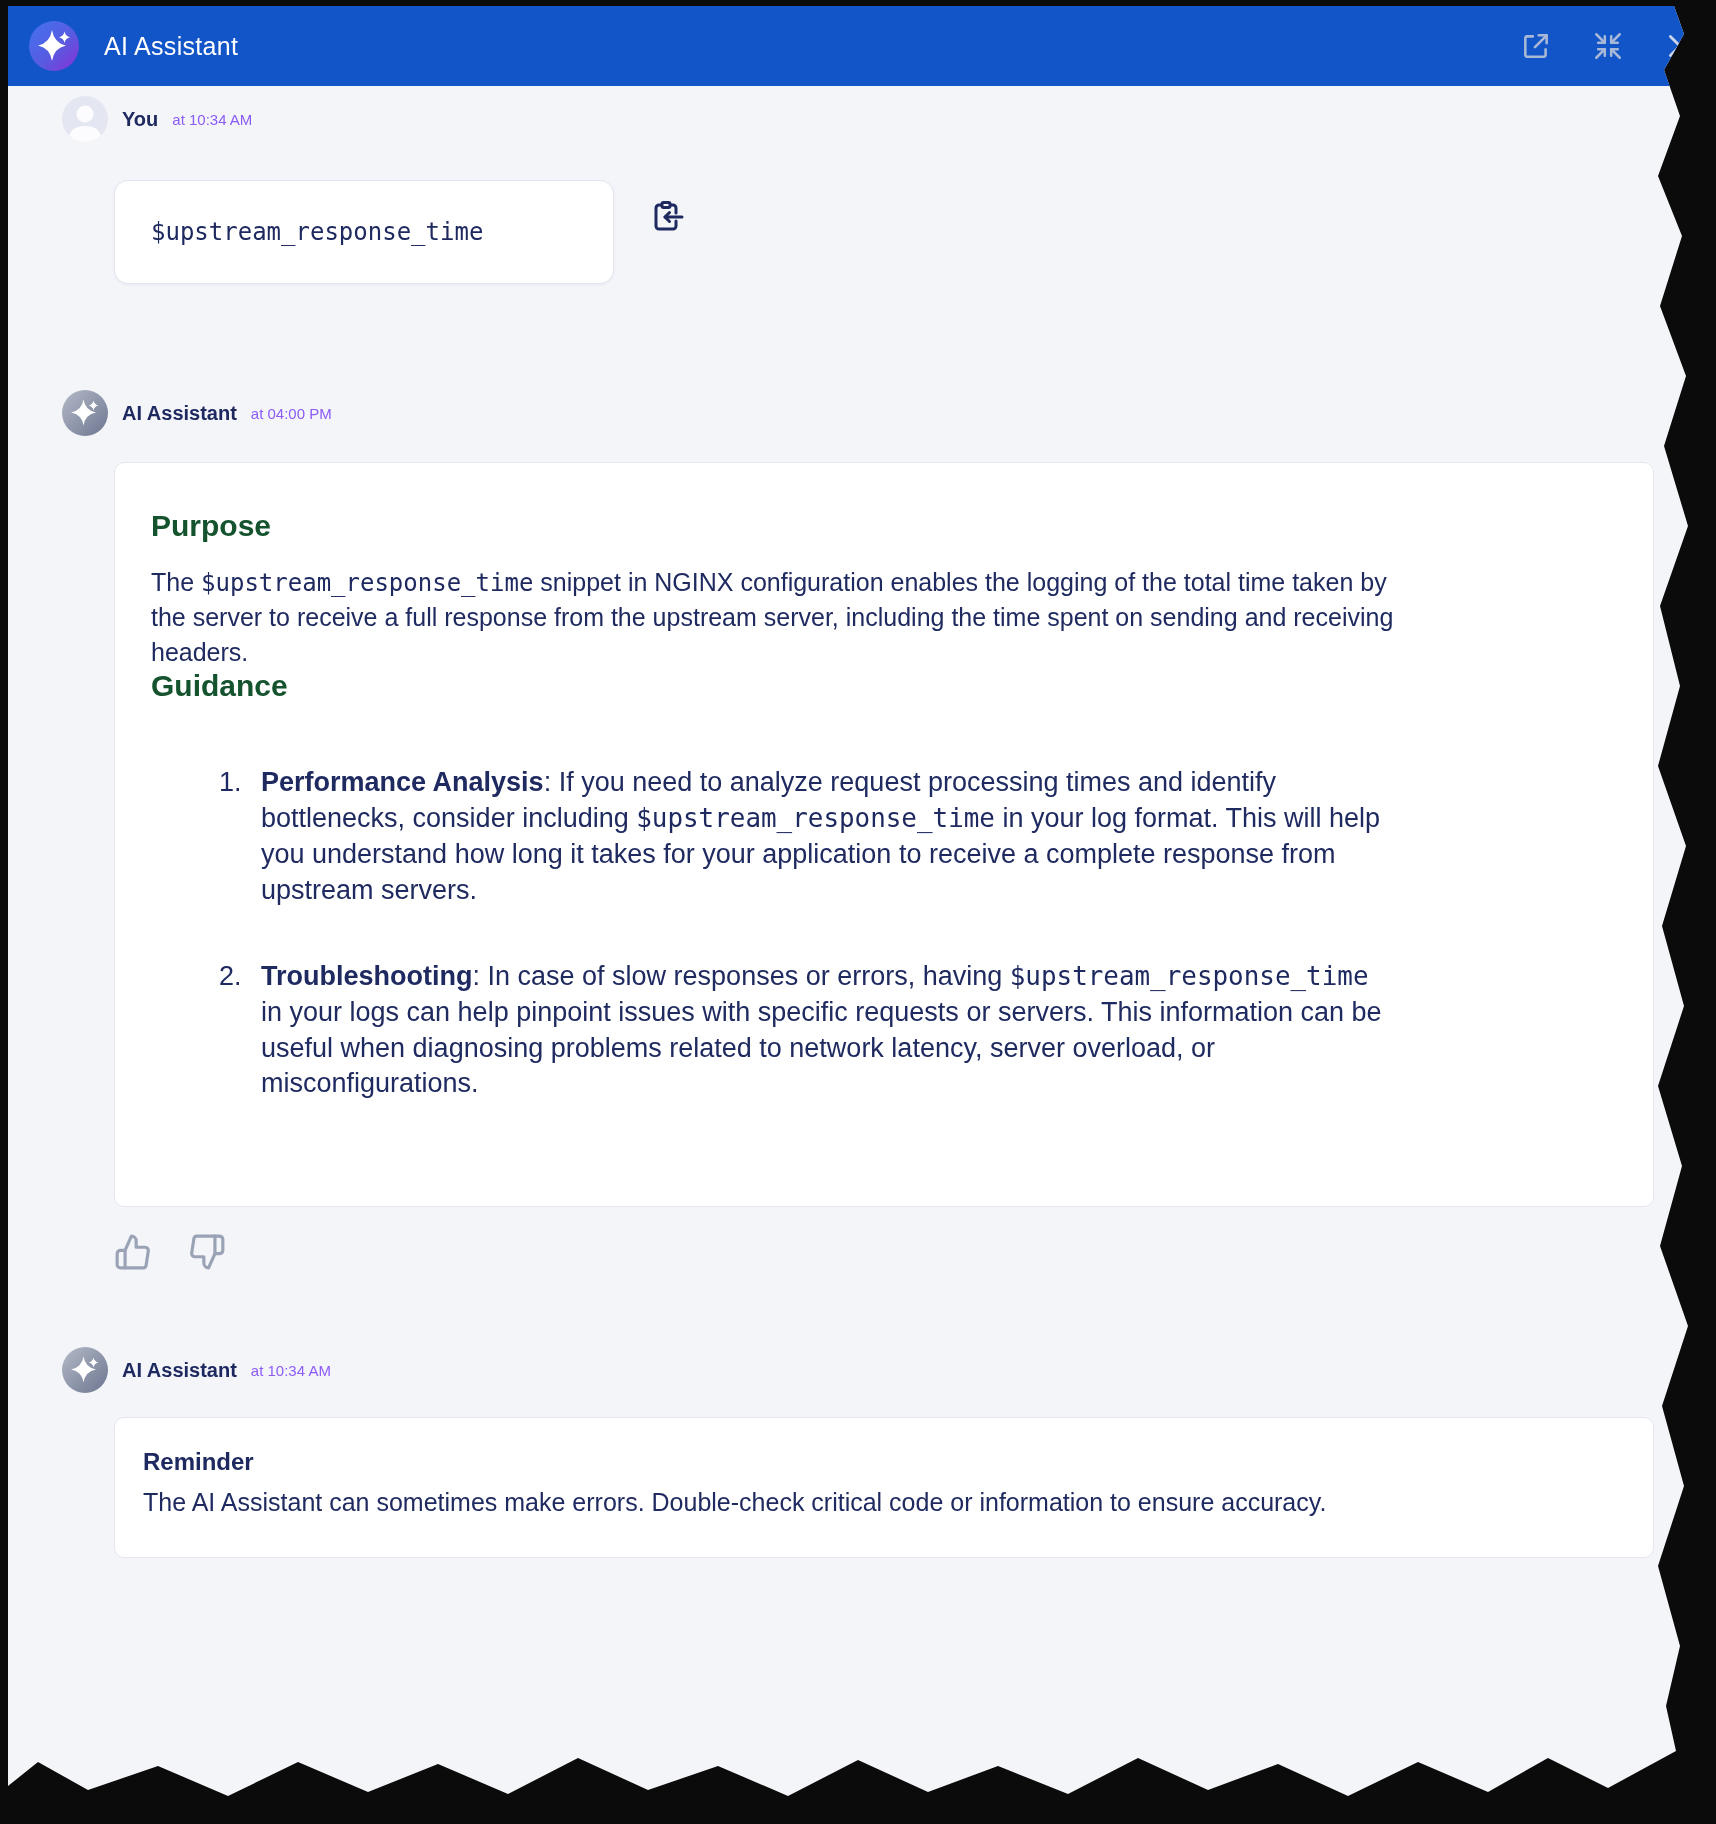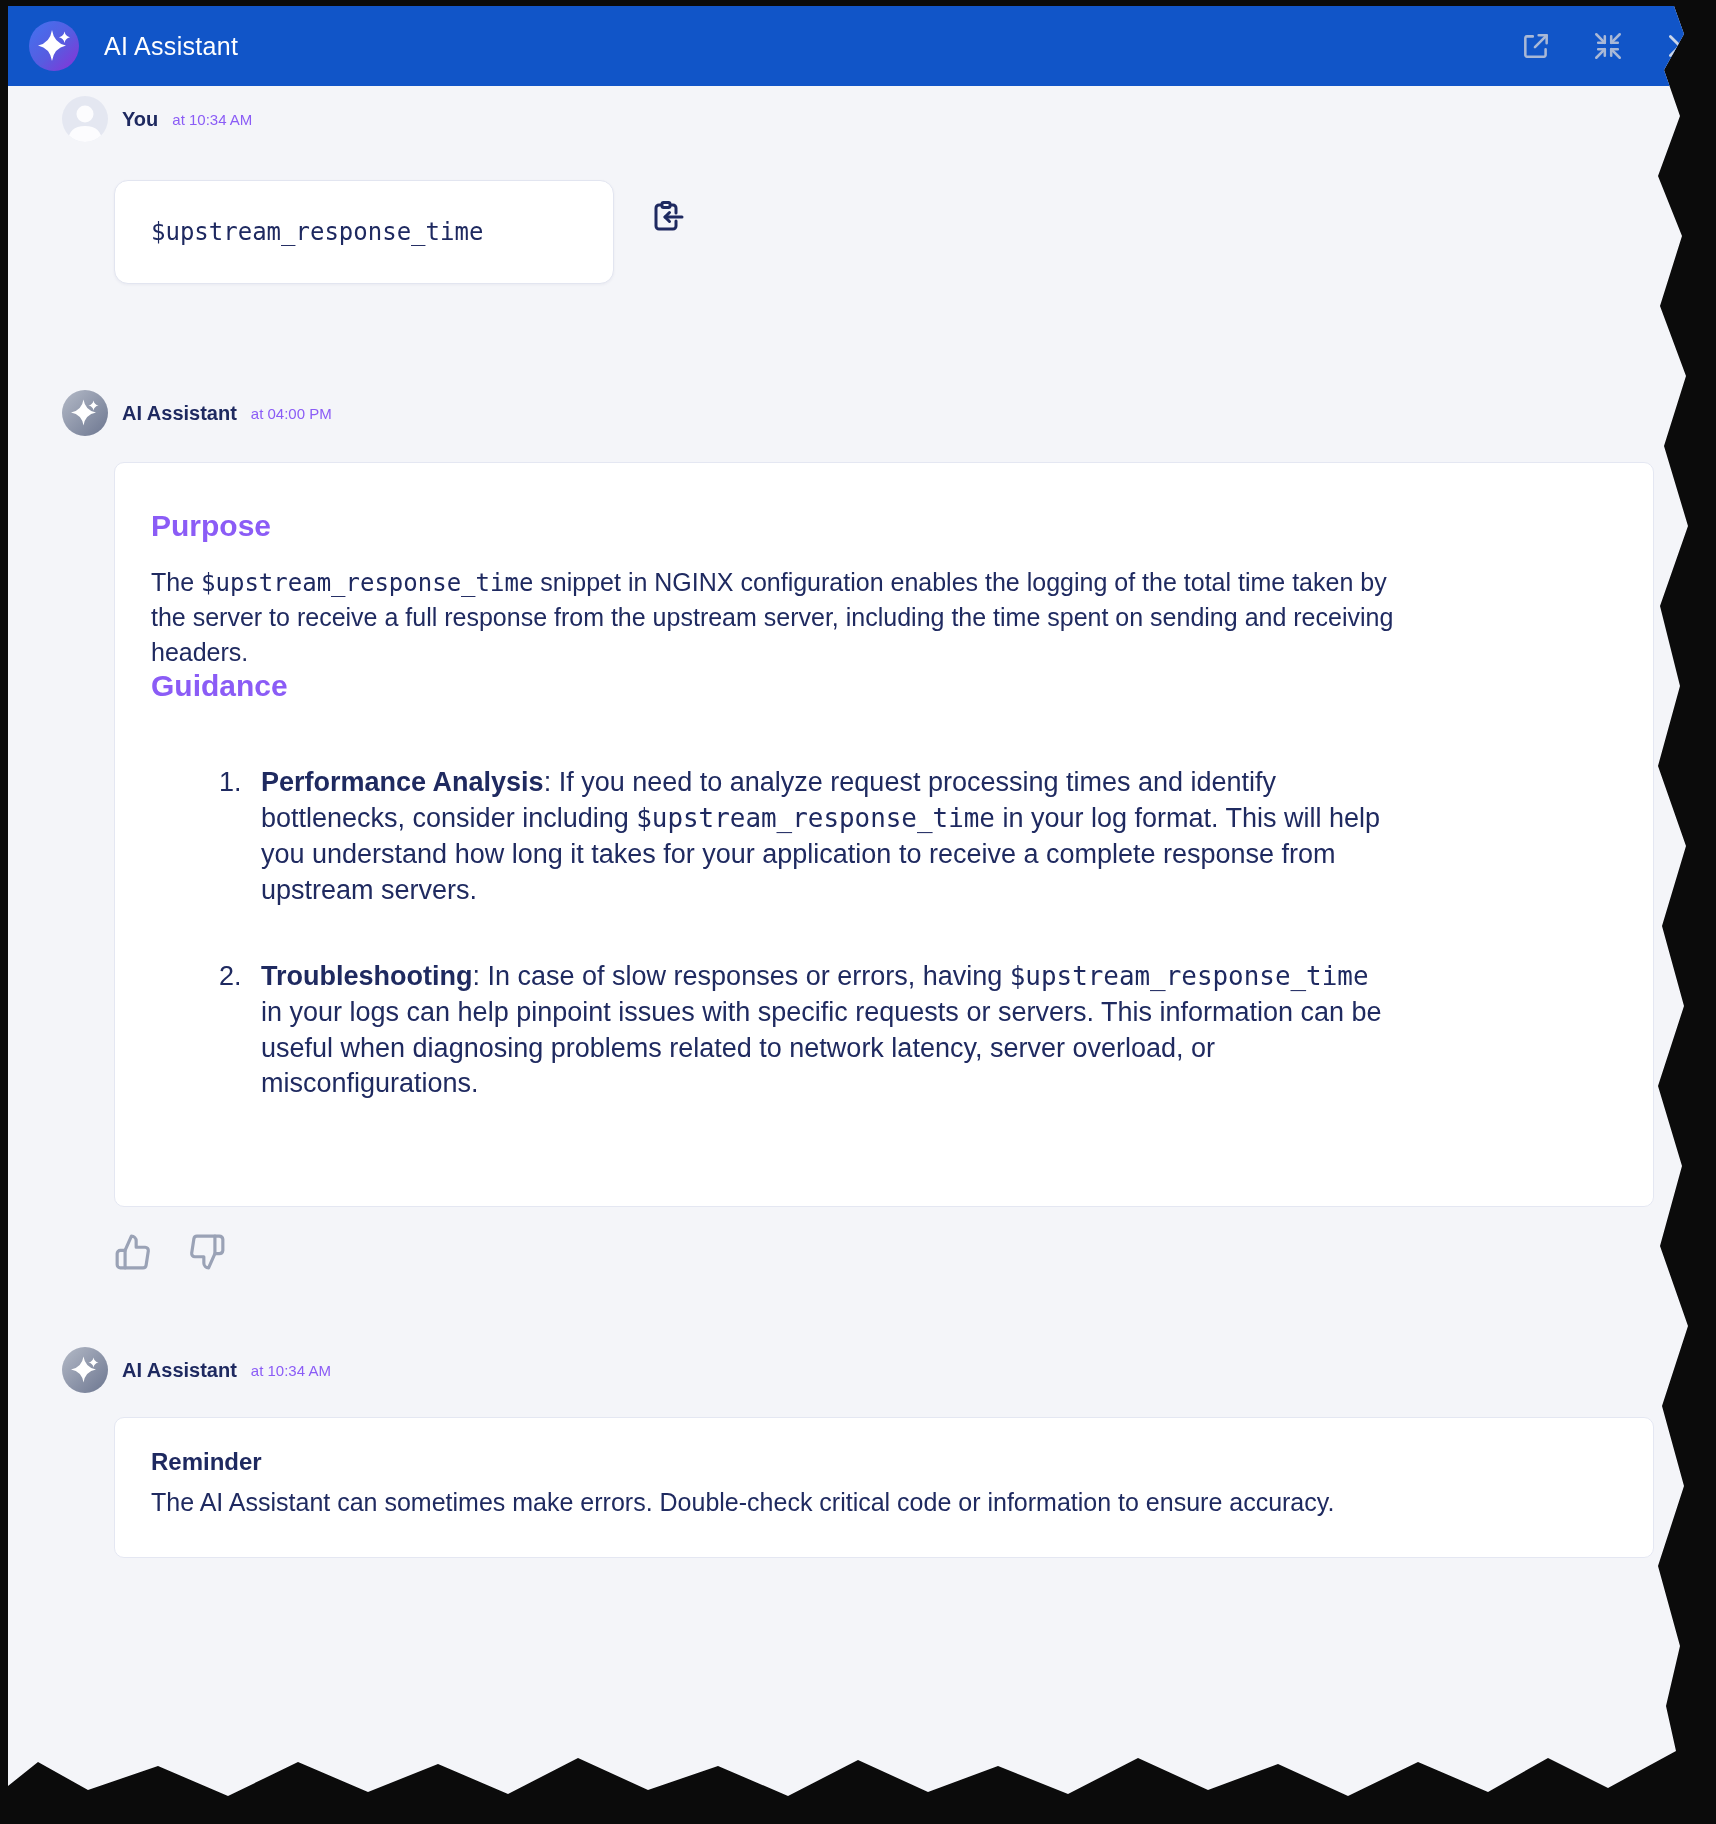--- a/index.html
+++ b/index.html
@@ -66,39 +66,39 @@
 
   .message-ai { margin-top:106px; }
   .message-ai2 { margin-top:76px; }
 
   .answer-card {
     margin-top:26px;
     background:#FFFFFF; border:1px solid #E4E7F2; border-radius:10px;
     padding:46px 40px 104px 36px;
   }
   .md { max-width:1245px; }
-  .md h2 { font-size:30px; font-weight:700; color:#8b5cf6; margin:0 0 22px; }
+  .md h2 { font-size:30px; font-weight:700; color:#14532d; margin:0 0 22px; }
   .md .h2-later { }
   .md p { font-size:25px; line-height:1.38; margin:0; color:#1F2A60; }
   .inline-code { font-family:"DejaVu Sans Mono", monospace; font-size:0.96em; color:#1E2960; }
   .md-list { list-style:none; margin:62px 0 0; padding:0; font-size:27px; line-height:1.33; color:#1F2A60; }
   .md-li { display:flex; margin-bottom:50px; }
   .md-li:last-child { margin-bottom:0; }
   .li-marker { flex:none; margin-left:68px; width:42px; }
   .li-content { flex:1; }
   .li-content strong { font-weight:700; }
 
   .feedback { display:flex; gap:36px; margin-top:26px; }
   .fb-btn { background:none; border:0; padding:0; cursor:pointer; width:38px; height:38px; }
   .fb-btn svg { display:block; width:100%; height:100%; }
 
   .reminder-card {
     margin-top:24px;
     background:#FFFFFF; border:1px solid #E4E7F2; border-radius:10px;
-    padding:30px 40px 40px 36px;
+    padding:30px 40px 40px 28px;
   }
   .reminder-title { font-size:24px; font-weight:700; margin:0; color:#1E2960; }
   .reminder-text { font-size:25px; margin:12px 0 0; color:#1F2A60; }
 </style>
 </head>
 <body>
 
 <svg width="0" height="0" style="position:absolute">
   <defs>
     <linearGradient id="grad-logo" x1="0" y1="0" x2="1" y2="1">

